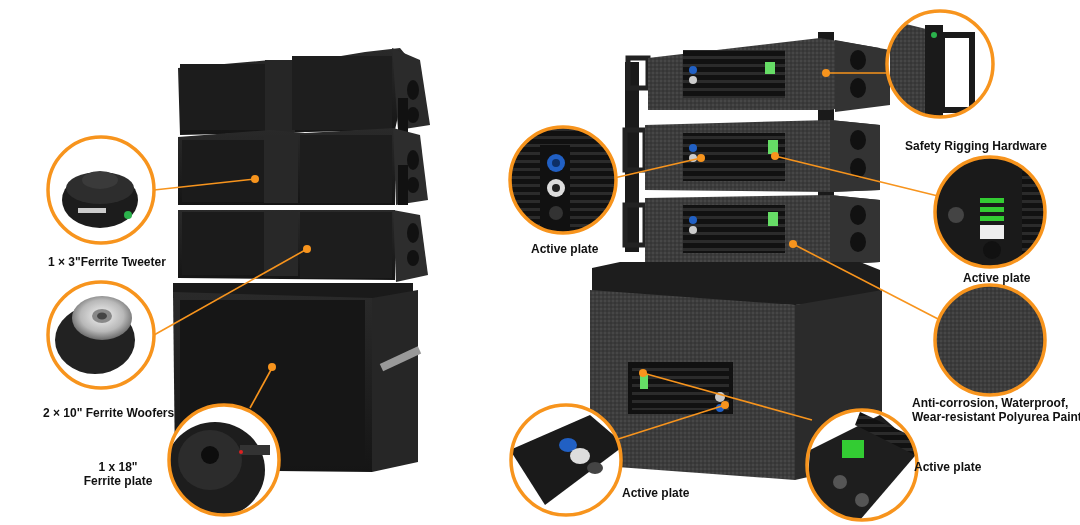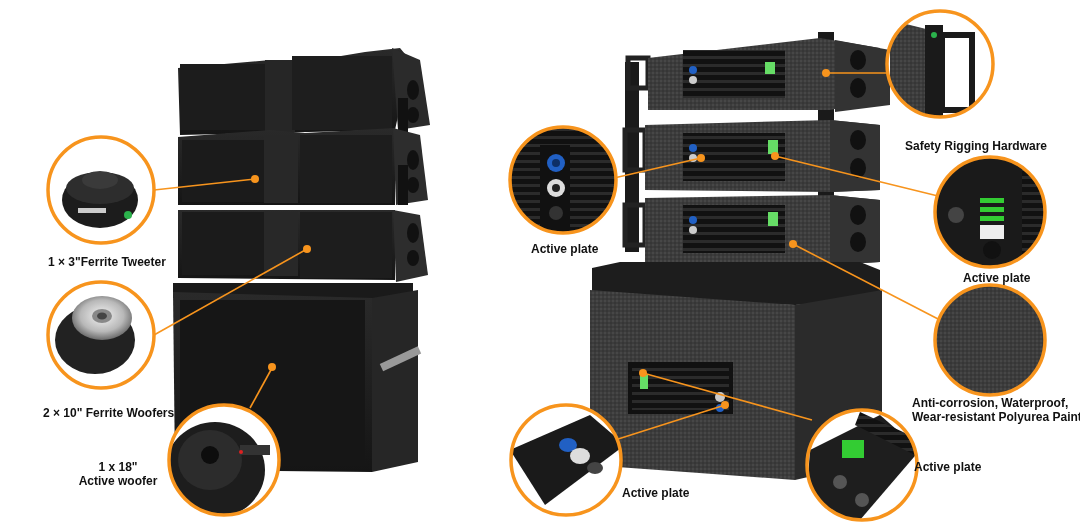--- a/index.html
+++ b/index.html
@@ -296,21 +296,21 @@
       <circle cx="862" cy="500" r="7" fill="#555"></circle>
     </g>
     <circle cx="862" cy="465" r="55" fill="none" stroke="#f7941d" stroke-width="3.5"></circle>
   </g>
 </svg>
 
 <div class="lbl" style="left:48px; top:255px;">1 × 3"Ferrite Tweeter</div>
 <div class="lbl" style="left:43px; top:406px;">2 × 10" Ferrite Woofers</div>
 <div class="lbl center" style="left:68px; top:460px; width:100px;">
   <div>1 x 18"</div>
-  <div>Active woofer</div>
+  <div>Ferrite plate</div>
 </div>
 
 <div class="lbl" style="left:905px; top:127px;margin-top:12px;">Safety Rigging Hardware</div>
 <div class="lbl" style="left:531px; top:242px;">Active plate</div>
 <div class="lbl" style="left:963px; top:271px;">Active plate</div>
 <div class="lbl" style="left:912px; top:396px;">
   <div>Anti-corrosion, Waterproof,</div>
   <div>Wear-resistant Polyurea Paint</div>
 </div>
 <div class="lbl" style="left:622px; top:486px;">Active plate</div>

